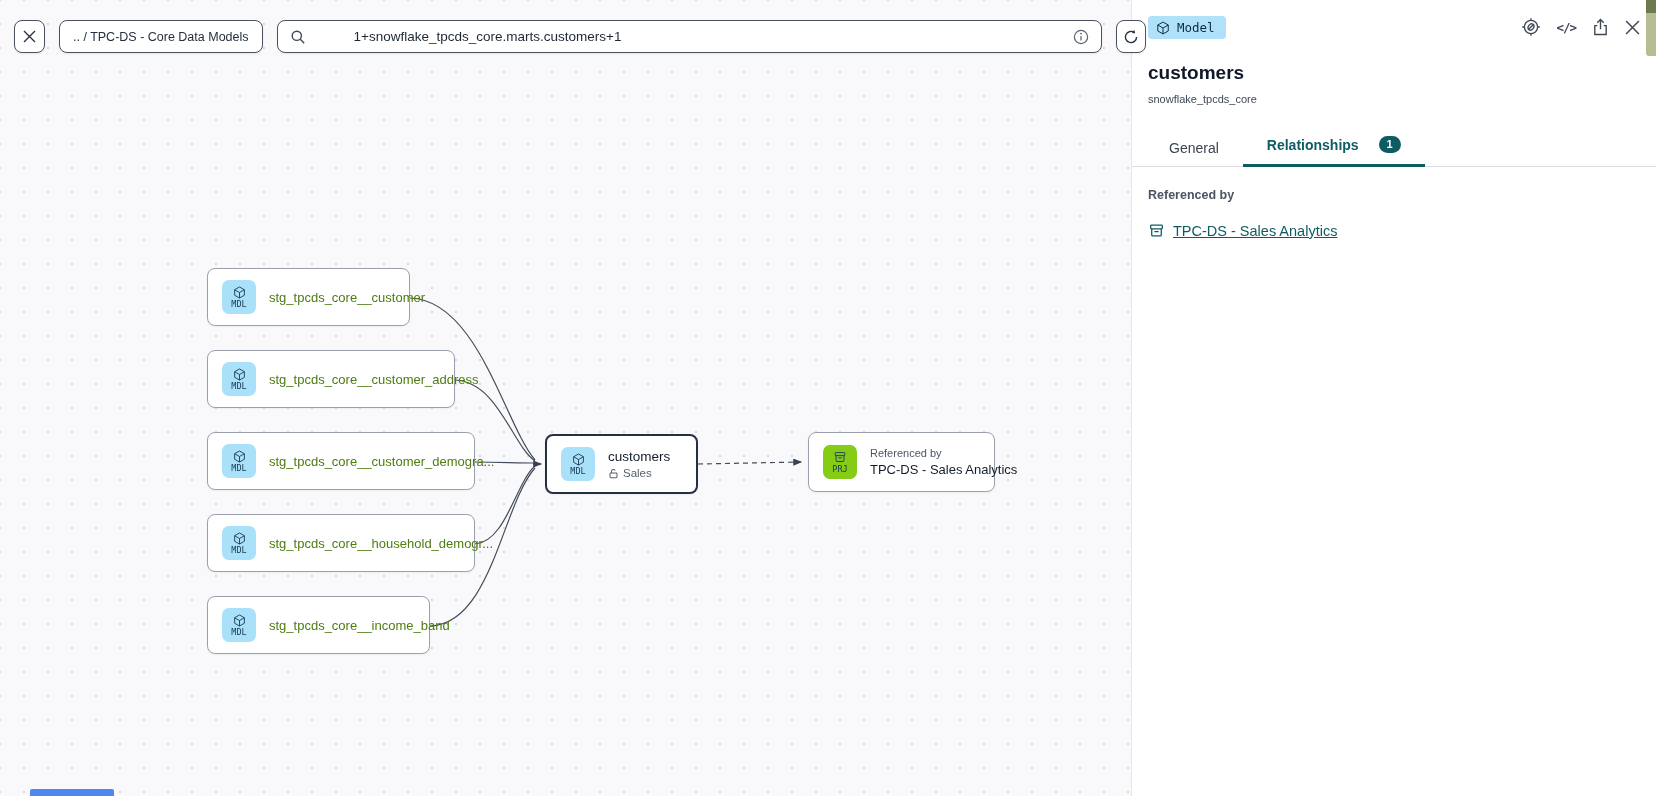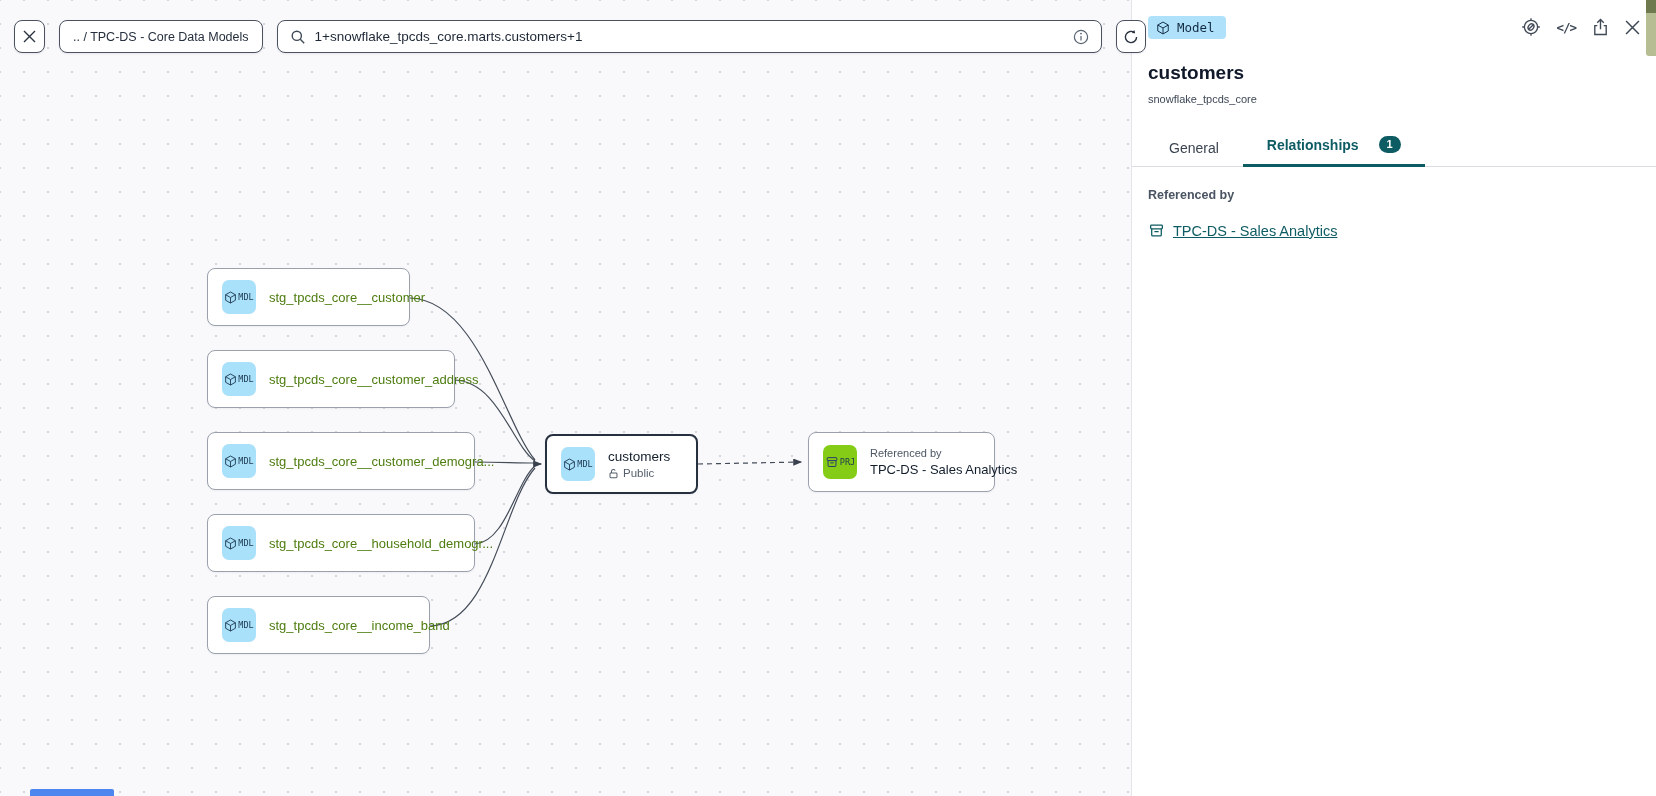--- a/index.html
+++ b/index.html
@@ -10,29 +10,29 @@
   .canvas {
     position:relative; width:1131px; height:796px; background:#f9f9fb;
     background-image:radial-gradient(circle,#d7d7e0 1px, transparent 1.3px);
     background-size:24px 24px; background-position:12px 12px;
   }
   .topbar { position:absolute; top:20px; left:14px; display:flex; gap:14px; align-items:center; z-index:5; }
   .tb-box { background:#fff; border:1px solid #4a5260; border-radius:8px; height:33px; display:flex; align-items:center; box-shadow:0 1px 2px rgba(20,30,50,.08); }
   .tb-close { width:31px; justify-content:center; cursor:pointer; }
   .tb-crumb { padding:0 13px; font-size:12.5px; color:#252f3d; white-space:nowrap; }
   .tb-search { width:825px; padding:0 12px; gap:9px; }
-  .tb-search input { border:none; outline:none; flex:1; font-size:13.5px; color:#1d2735; font-family:inherit; background:transparent; }
+  .tb-search input { border:none; outline:none; flex:1; font-size:13.5px; color:#1d2735; font-family:inherit; background:transparent;margin-left:39px; }
   .tb-refresh { width:30px; justify-content:center; cursor:pointer; }
   .icon { display:inline-flex; align-items:center; justify-content:center; color:#3f4855; }
 
   
   .node { position:absolute; background:#fff; border:1px solid #9aa1ad; border-radius:8px; height:58px;
           display:flex; align-items:center; gap:13px; padding:0 14px; box-shadow:0 1px 2px rgba(20,30,50,.05); cursor:pointer; }
   .node-label { font-size:13px; color:#4d7c0f; white-space:nowrap; }
-  .chip { width:34px; height:34px; border-radius:7px; background:#a9e0fa; display:flex; align-items:center; justify-content:center; gap:1px; flex:none; }
+  .chip { width:34px; height:34px; border-radius:7px; background:#a9e0fa; display:flex; flex-direction:column; align-items:center; justify-content:center; gap:1px; flex:none; }
   .chip .chip-code { font-family:"DejaVu Sans Mono","Liberation Mono",monospace; font-size:8.5px; color:#1c3850; line-height:1; }
   .chip.prj { background:#84cc16; }
   .n1 { left:207px; top:268px; width:203px; }
   .n2 { left:207px; top:350px; width:248px; }
   .n3 { left:207px; top:432px; width:268px; }
   .n4 { left:207px; top:514px; width:268px; }
   .n5 { left:207px; top:596px; width:223px; }
   .node.selected { left:545px; top:434px; width:153px; height:60px; border:2px solid #27303e; }
   .sel-title { font-size:13.5px; color:#121d2b; }
   .sel-access { display:flex; align-items:center; gap:4px; font-size:11.5px; color:#545e6c; margin-top:3px; }
@@ -182,21 +182,21 @@
           </svg>
         <span class="chip-code">MDL</span>
       </span>
       <span>
         <div class="sel-title">customers</div>
         <div class="sel-access">
           <svg width="11" height="11" viewBox="0 0 12 12" fill="none" stroke="#545e6c" stroke-width="1.1">
               <rect x="2.2" y="5.4" width="7.6" height="5.2" rx="1"></rect>
               <path d="M3.8,5.4 V3.8 a2.1,2.1 0 0 1 4,-0.9"></path>
             </svg>
-          <span>Public</span>
+          <span>Sales</span>
         </div>
       </span>
     </div>
 
     <div class="node downstream">
       <span class="chip prj">
         <svg width="14" height="14" viewBox="0 0 16 16" fill="none" stroke="#2a3470" stroke-width="1.1">
             <rect x="2.5" y="3" width="11" height="3.4" rx="0.8"></rect>
             <path d="M3.5,6.4 V12.2 a0.9,0.9 0 0 0 0.9,0.9 h7.2 a0.9,0.9 0 0 0 0.9,-0.9 V6.4 M6,9 h4"></path>
           </svg>

